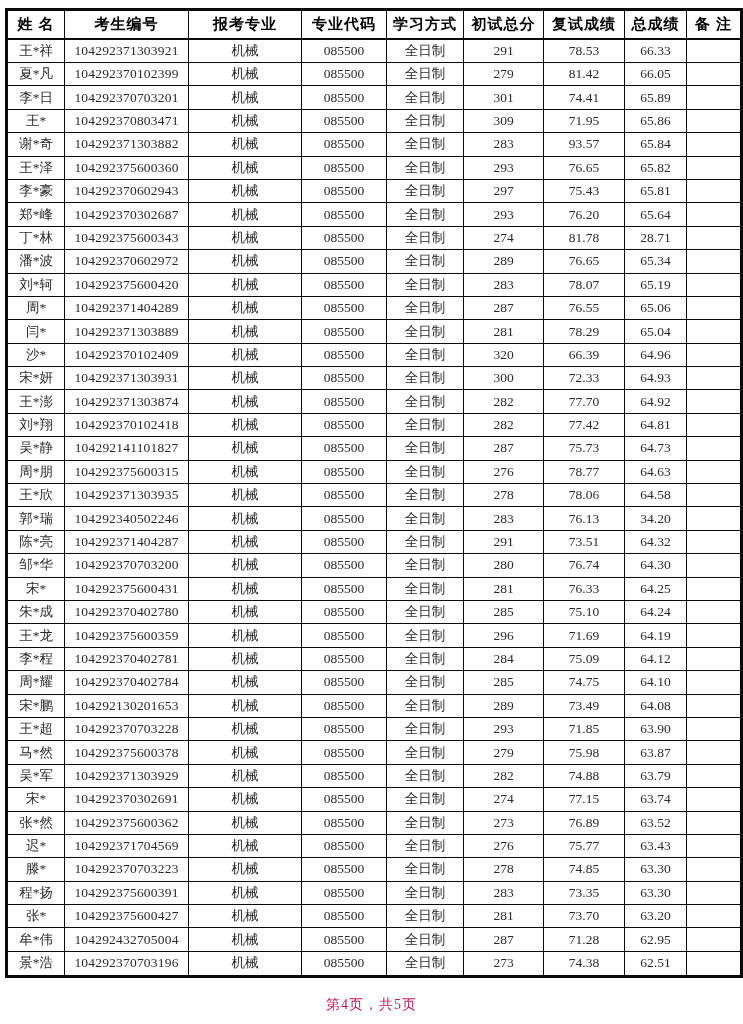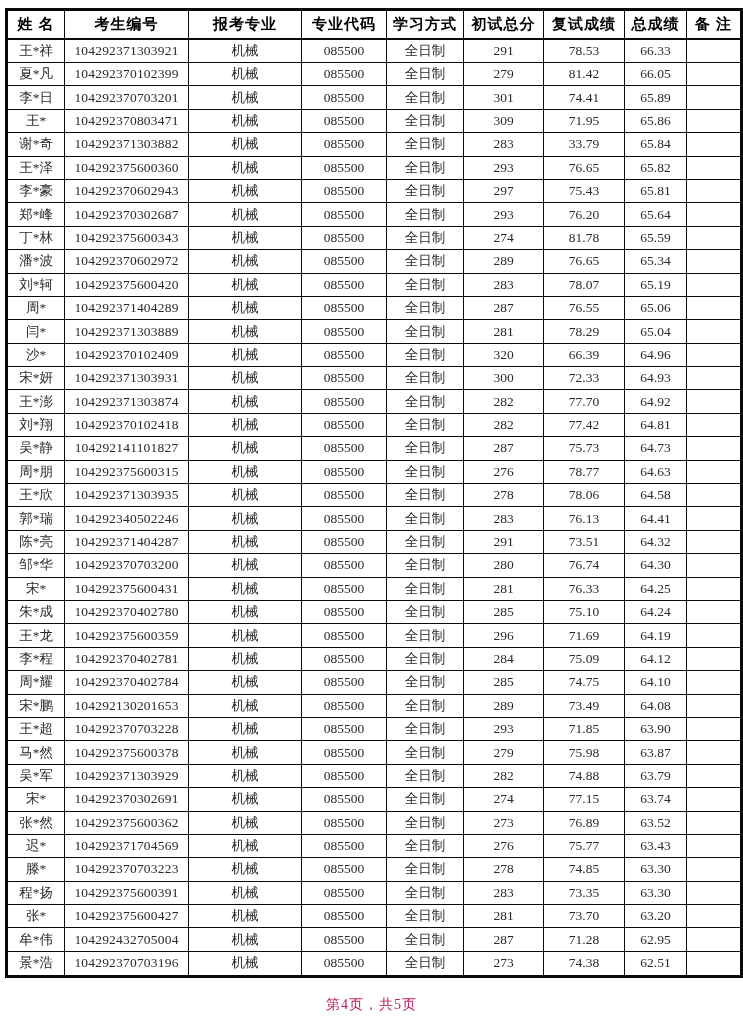--- a/index.html
+++ b/index.html
@@ -142,21 +142,21 @@
           <td>65.86</td>
           <td></td>
         </tr>
         <tr>
           <td>谢*奇</td>
           <td class="cell-id">104292371303882</td>
           <td>机械</td>
           <td>085500</td>
           <td>全日制</td>
           <td>283</td>
-          <td>33.79</td>
+          <td>93.57</td>
           <td>65.84</td>
           <td></td>
         </tr>
         <tr>
           <td>王*泽</td>
           <td class="cell-id">104292375600360</td>
           <td>机械</td>
           <td>085500</td>
           <td>全日制</td>
           <td>293</td>
@@ -187,21 +187,21 @@
           <td></td>
         </tr>
         <tr>
           <td>丁*林</td>
           <td class="cell-id">104292375600343</td>
           <td>机械</td>
           <td>085500</td>
           <td>全日制</td>
           <td>274</td>
           <td>81.78</td>
-          <td>65.59</td>
+          <td>28.71</td>
           <td></td>
         </tr>
         <tr>
           <td>潘*波</td>
           <td class="cell-id">104292370602972</td>
           <td>机械</td>
           <td>085500</td>
           <td>全日制</td>
           <td>289</td>
           <td>76.65</td>
@@ -319,21 +319,21 @@
           <td></td>
         </tr>
         <tr>
           <td>郭*瑞</td>
           <td class="cell-id">104292340502246</td>
           <td>机械</td>
           <td>085500</td>
           <td>全日制</td>
           <td>283</td>
           <td>76.13</td>
-          <td>64.41</td>
+          <td>34.20</td>
           <td></td>
         </tr>
         <tr>
           <td>陈*亮</td>
           <td class="cell-id">104292371404287</td>
           <td>机械</td>
           <td>085500</td>
           <td>全日制</td>
           <td>291</td>
           <td>73.51</td>

